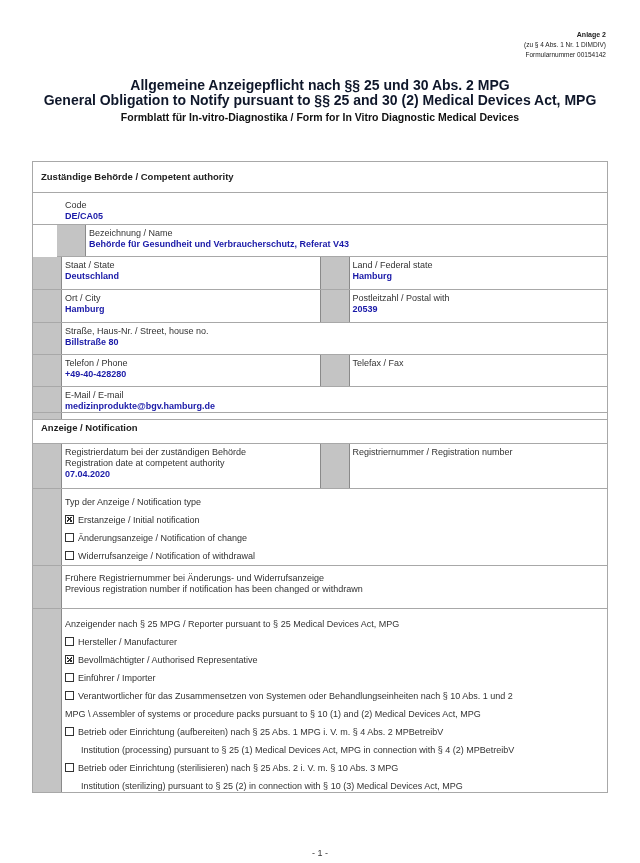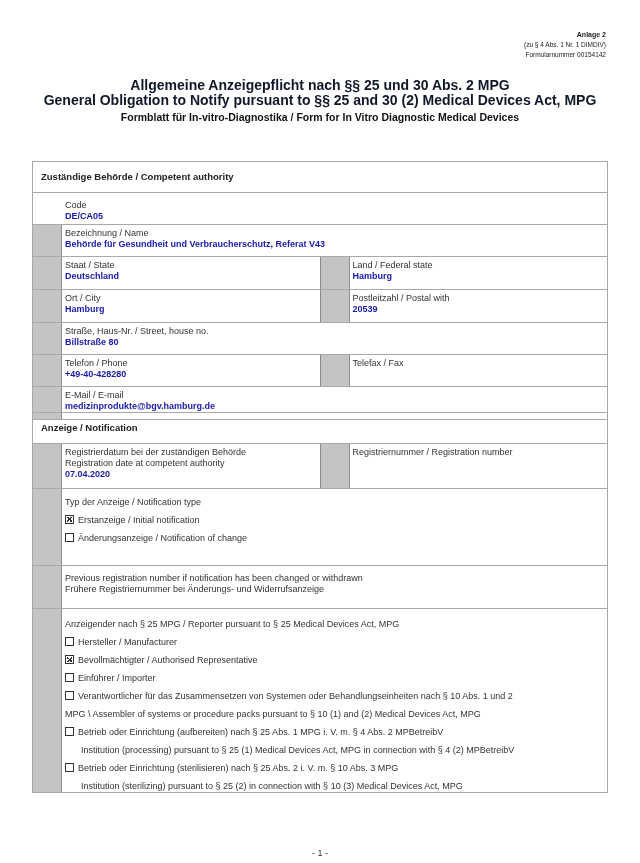--- a/index.html
+++ b/index.html
@@ -64,21 +64,21 @@
   <div class="sec-head">Zuständige Behörde / Competent authority</div>
 
   <div class="row" style="height:32px;align-items:flex-end;">
     <div class="gray"></div>
     <div class="cell">
       <div class="lbl">Code</div>
       <div class="val">DE/CA05</div>
     </div>
   </div>
 
-  <div class="row" style="height:32px;">
+  <div class="row" style="height:32px;margin-left:24px;">
     <div class="gray"></div>
     <div class="cell">
       <div class="lbl">Bezeichnung / Name</div>
       <div class="val">Behörde für Gesundheit und Verbraucherschutz, Referat V43</div>
     </div>
   </div>
 
   <div class="row" style="height:33px;">
     <div class="half">
       <div class="gray"></div>
@@ -165,28 +165,29 @@
       </div>
     </div>
   </div>
 
   <div class="row" style="height:77px;">
     <div class="gray"></div>
     <div class="cell" style="padding-top:4px;">
       <div class="line">Typ der Anzeige / Notification type</div>
       <div class="line"><span class="cb checked"></span><span>Erstanzeige / Initial notification</span></div>
       <div class="line"><span class="cb"></span><span>Änderungsanzeige / Notification of change</span></div>
+      <div class="line"><span class="cb"></span><span>Widerrufsanzeige / Notification of withdrawal</span></div>
     </div>
   </div>
 
   <div class="row" style="height:43px;">
     <div class="gray"></div>
     <div class="cell" style="padding-top:7px;">
+      <div class="lbl">Frühere Registriernummer bei Änderungs- und Widerrufsanzeige</div>
       <div class="lbl">Previous registration number if notification has been changed or withdrawn</div>
-      <div class="lbl">Frühere Registriernummer bei Änderungs- und Widerrufsanzeige</div>
     </div>
   </div>
 
   <div class="row" style="height:183px;">
     <div class="gray"></div>
     <div class="cell" style="padding-top:6px;">
       <div class="line">Anzeigender nach § 25 MPG / Reporter pursuant to § 25 Medical Devices Act, MPG</div>
       <div class="line"><span class="cb"></span><span>Hersteller / Manufacturer</span></div>
       <div class="line"><span class="cb checked"></span><span>Bevollmächtigter / Authorised Representative</span></div>
       <div class="line"><span class="cb"></span><span>Einführer / Importer</span></div>

